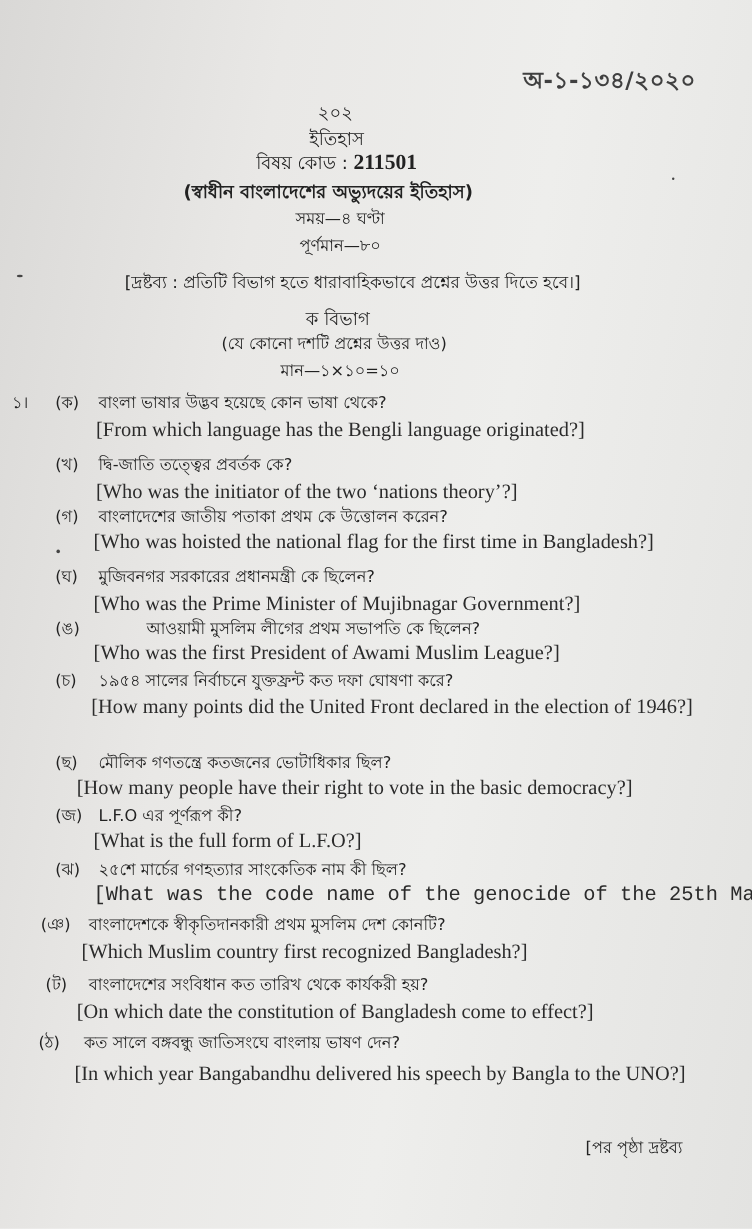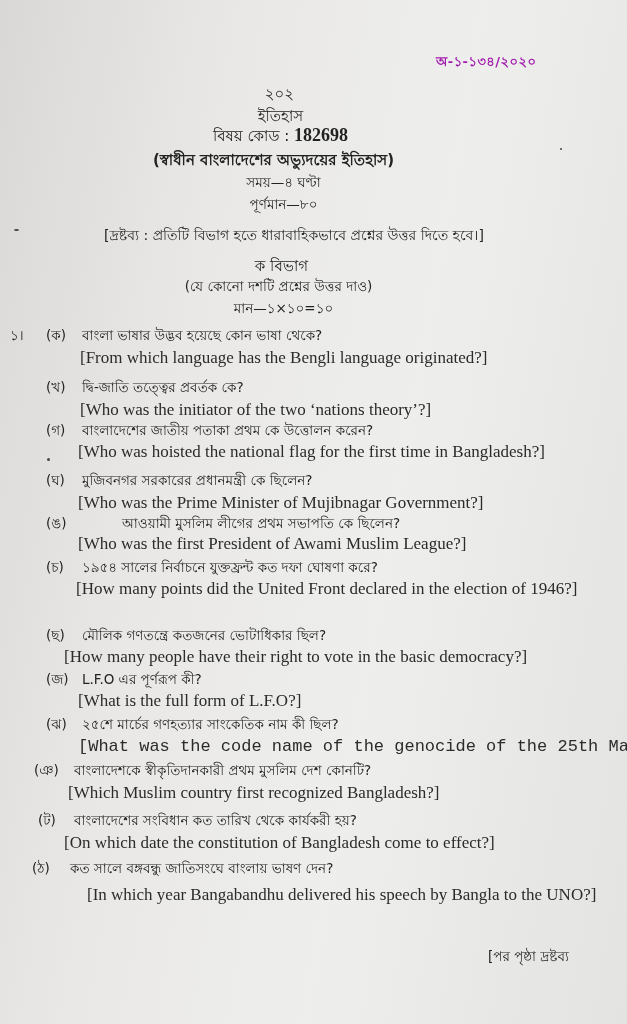--- a/index.html
+++ b/index.html
@@ -6,21 +6,21 @@
   body {
     width: 627px; height: 1024px; overflow: hidden;
     background: linear-gradient(100deg, #d9d8d6 0%, #e9e8e6 30%, #eeeeec 60%, #e3e3e1 100%);
     font-family: "Liberation Serif", "DejaVu Serif", serif;
     color: #222;
     position: relative;
   }
   .page { position: absolute; inset: 0; }
   .abs { position: absolute; white-space: nowrap; }
   .center { left: 0; width: 627px; text-align: center; }
-  .code-no { font-family: "DejaVu Sans", sans-serif; font-size: 13px; font-weight: bold; color: #a21caf; letter-spacing: 0.5px; }
+  .code-no { font-family: "DejaVu Sans", sans-serif; font-size: 19px; font-weight: bold; color: #404040; letter-spacing: 0.5px; }
   .bn { font-family: "DejaVu Sans", sans-serif; }
   .hdr { font-size: 13.5px; }
   .hdr-big { font-size: 15px; }
   .note { font-size: 14px; }
   .qnum { font-family: "DejaVu Sans", sans-serif; font-size: 13.5px; }
   .sub-label { font-family: "DejaVu Sans", sans-serif; font-size: 13.5px; }
   .bn-q { font-family: "DejaVu Sans", sans-serif; font-size: 13.5px; }
   .en-q { font-family: "Liberation Serif", serif; font-size: 17px; color: #2b2b2b; }
   .en-wrap { white-space: normal; width: 520px; text-align: justify; text-align-last: left; line-height: 22px; }
   .footer { font-family: "DejaVu Sans", sans-serif; font-size: 13.5px; }
@@ -29,21 +29,21 @@
 </head>
 <body>
 
 <div class="page">
 
   <div class="abs code-no" style="left:436px; top:52px;">অ-১-১৩৪/২০২০</div>
 
   <div class="abs center bn hdr-big" style="top:82px; left:-34px;">২০২</div>
   <div class="abs center bn hdr-big" style="top:104px; left:-33px;">ইতিহাস</div>
   <div class="abs center" style="top:124px; left:-33px;">
-    <span class="bn hdr-big">বিষয় কোড : </span><span style="font-family:'Liberation Serif',serif; font-size:18px; font-weight:bold;">182698</span>
+    <span class="bn hdr-big">বিষয় কোড : </span><span style="font-family:'Liberation Serif',serif; font-size:18px; font-weight:bold;">211501</span>
   </div>
   <div class="abs center bn hdr-big" style="top:148px; left:-40px; font-weight:bold;">(স্বাধীন বাংলাদেশের অভ্যুদয়ের ইতিহাস)</div>
   <div class="abs center bn hdr" style="top:172px; left:-30px;">সময়—৪ ঘণ্টা</div>
   <div class="abs center bn hdr" style="top:194px; left:-30px;">পূর্ণমান—৮০</div>
 
   <div class="abs bn note" style="left:104px; top:224px;">[দ্রষ্টব্য : প্রতিটি বিভাগ হতে ধারাবাহিকভাবে প্রশ্নের উত্তর দিতে হবে।]</div>
 
   <div class="abs center bn hdr-big" style="top:254px; left:-32px;">ক বিভাগ</div>
   <div class="abs center bn hdr" style="top:276px; left:-35px;">(যে কোনো দশটি প্রশ্নের উত্তর দাও)</div>
   <div class="abs center bn hdr" style="top:298px; left:-30px;">মান—১×১০=১০</div>
@@ -112,21 +112,21 @@
 
   <div>
     <div class="abs sub-label" style="left:38px; top:810px;">(ট)</div>
     <div class="abs bn-q" style="left:74px; top:810px;">বাংলাদেশের সংবিধান কত তারিখ থেকে কার্যকরী হয়?</div>
     <div class="abs en-q" style="left:64px; top:833px;">[On which date the constitution of Bangladesh come to effect?]</div>
   </div>
 
   <div>
     <div class="abs sub-label" style="left:32px; top:858px;">(ঠ)</div>
     <div class="abs bn-q" style="left:70px; top:858px;">কত সালে বঙ্গবন্ধু জাতিসংঘে বাংলায় ভাষণ দেন?</div>
-    <div class="abs en-q en-wrap" style="left:62px; top:884px;margin-left:25px;">[In which year Bangabandhu delivered his speech by Bangla to the UNO?]</div>
+    <div class="abs en-q en-wrap" style="left:62px; top:884px;">[In which year Bangabandhu delivered his speech by Bangla to the UNO?]</div>
   </div>
 
   <div class="abs footer" style="left:488px; top:946px;">[পর পৃষ্ঠা দ্রষ্টব্য</div>
 
   <div class="speck" style="left:14px; top:229px; width:5px; height:2px;"></div>
   <div class="speck" style="left:47px; top:458px;"></div>
   <div class="speck" style="left:560px; top:148px; width:2px; height:2px;"></div>
 </div>
 
 </body></html>

